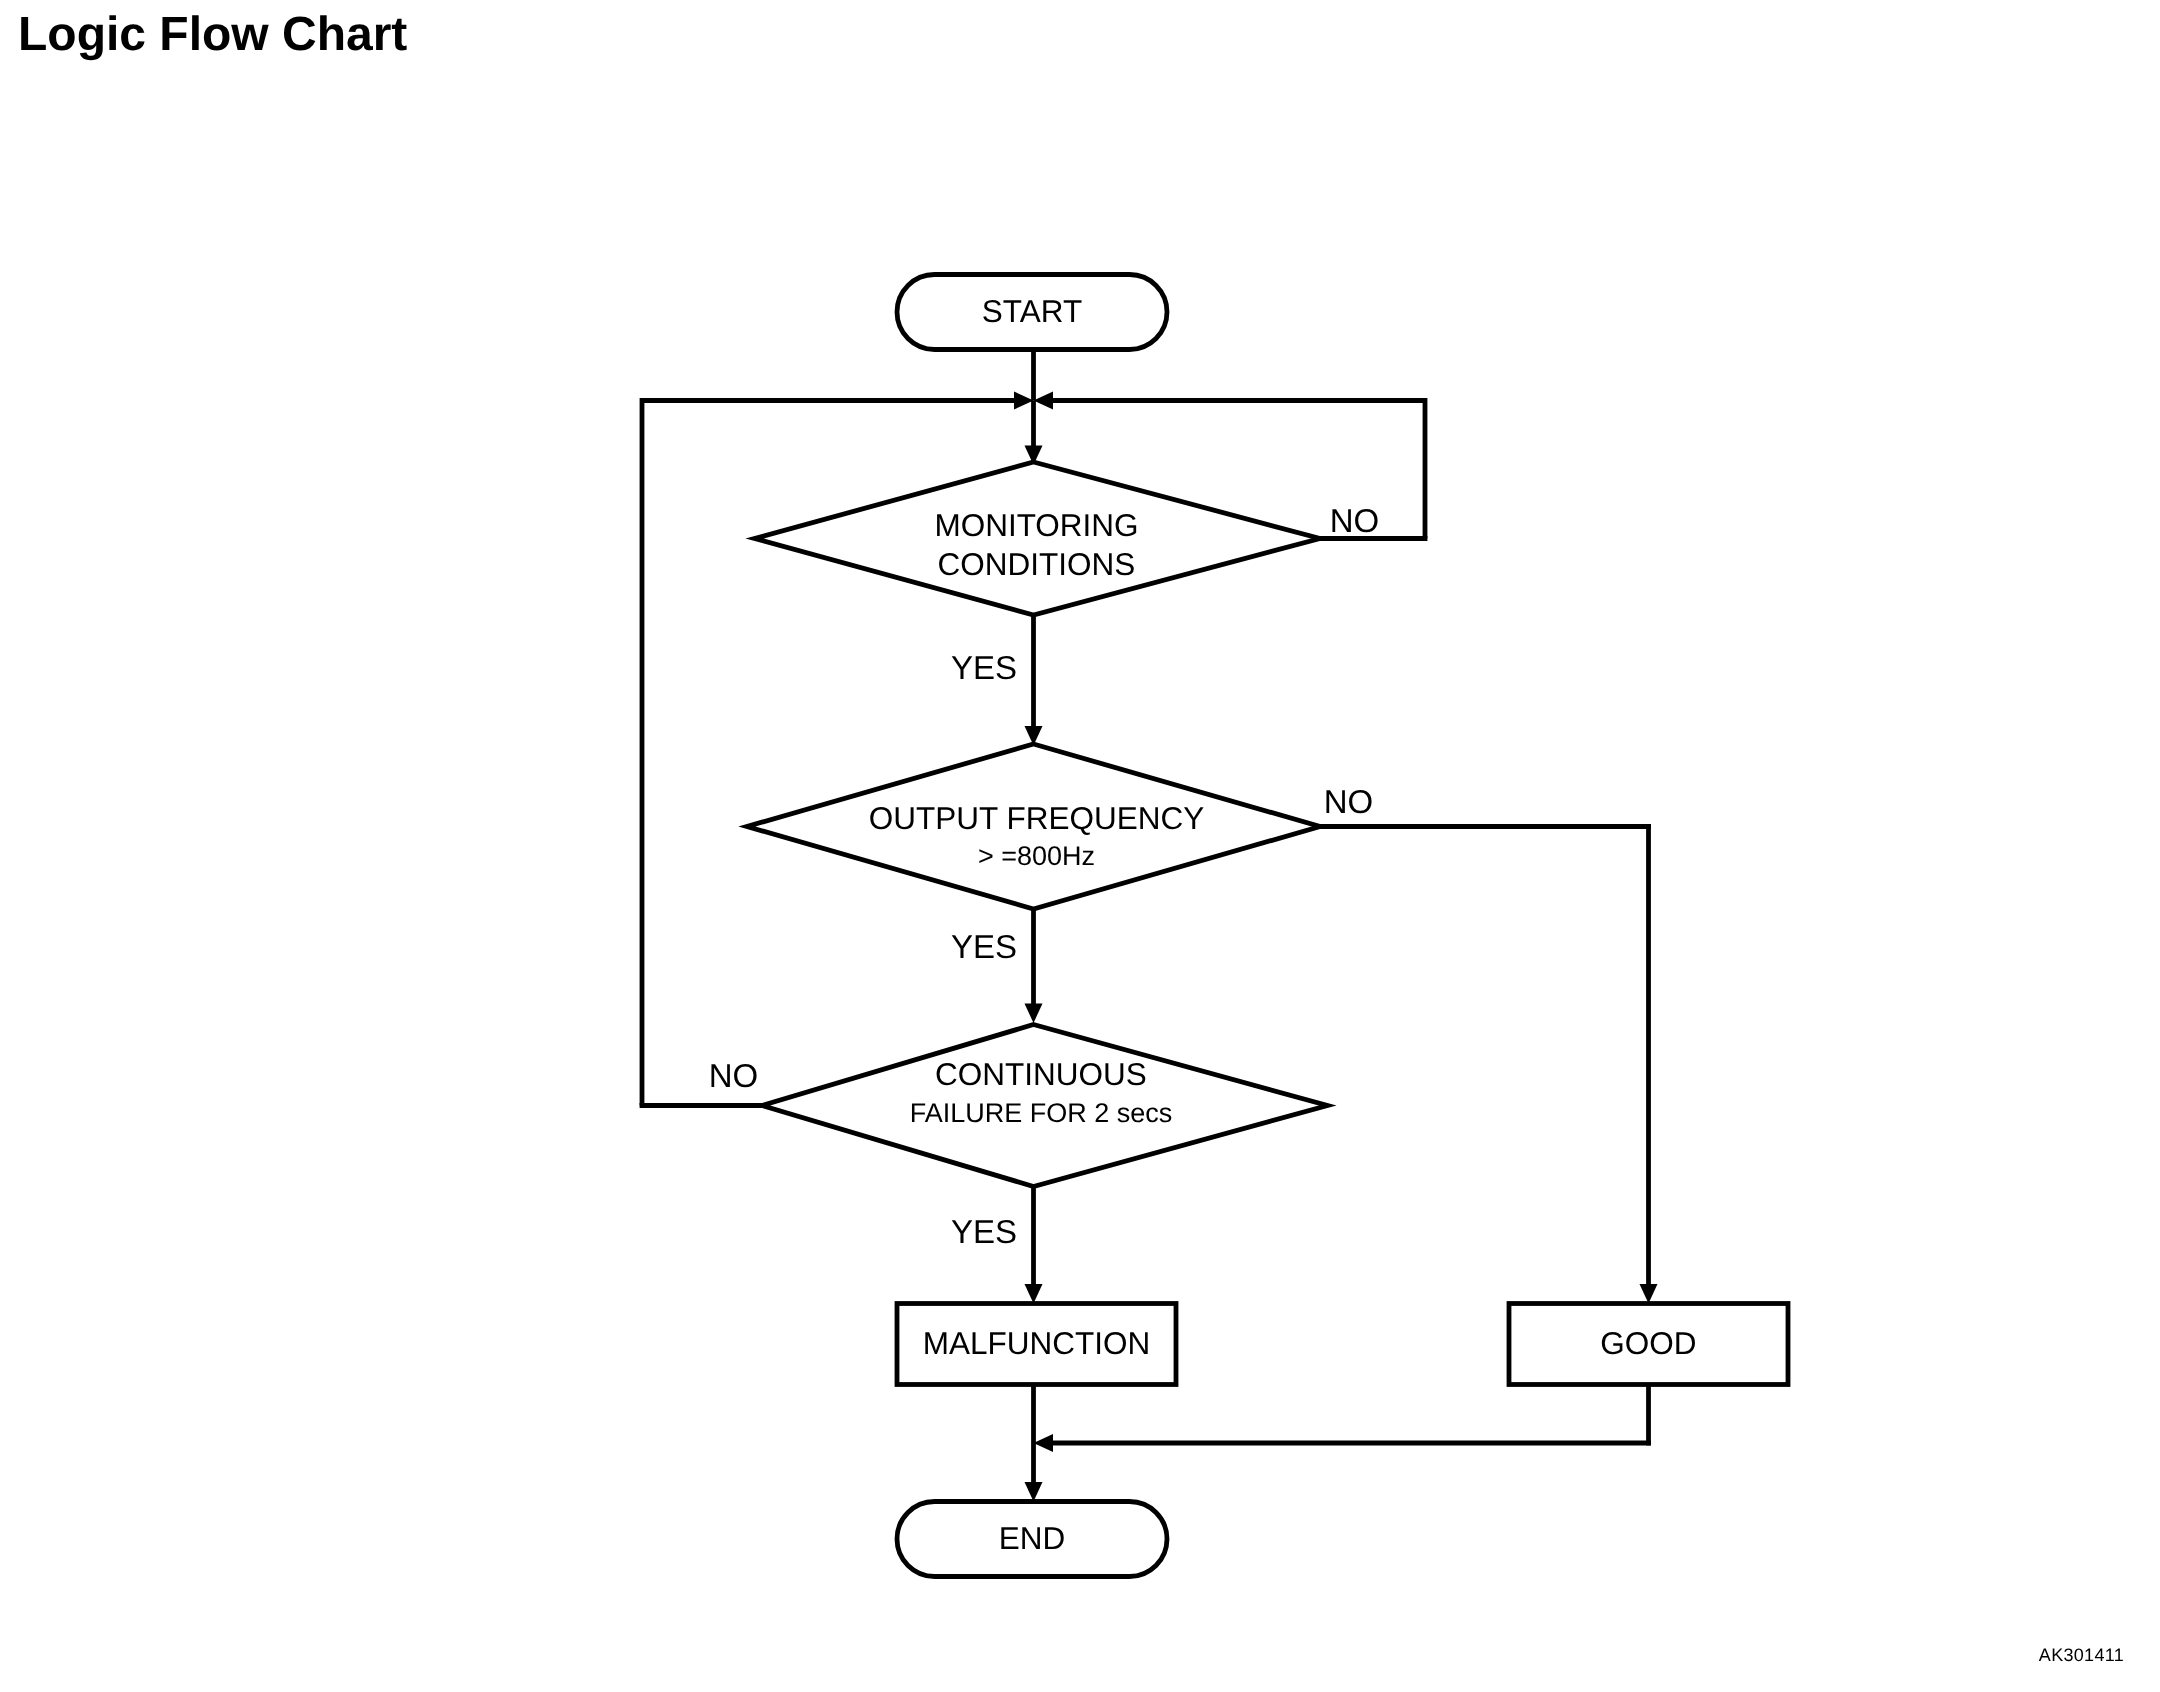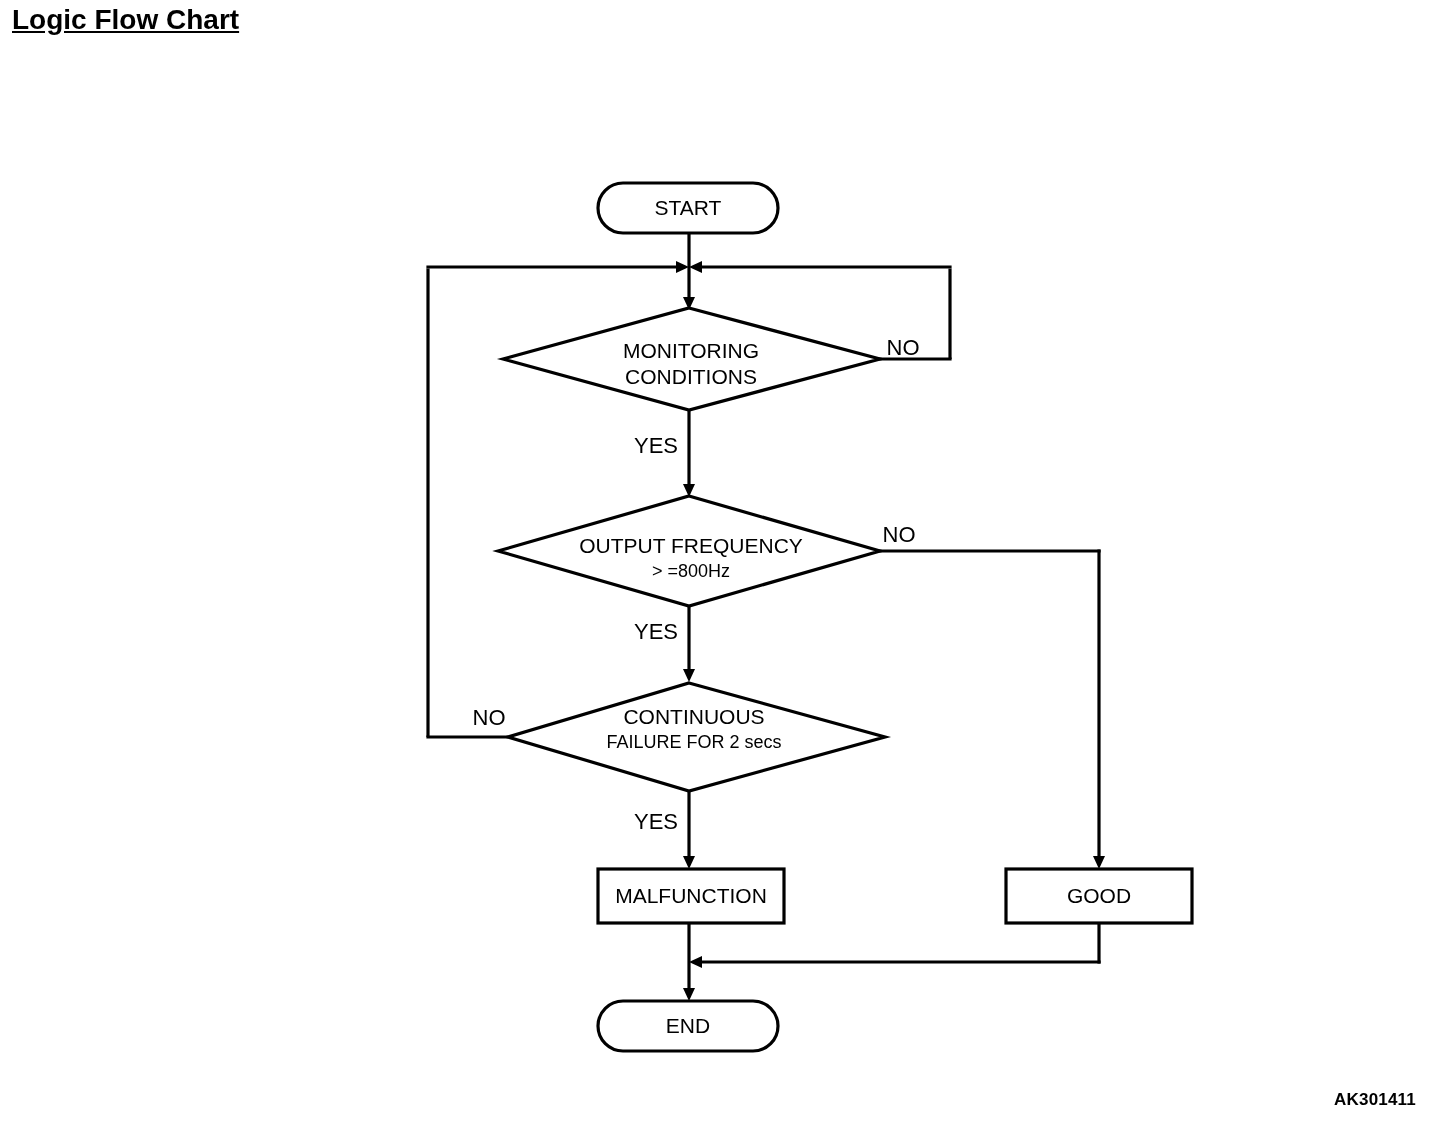--- a/index.html
+++ b/index.html
@@ -12,32 +12,31 @@
     height: 1128px;
     position: relative;
     font-family: "Liberation Sans", sans-serif;
     color: #000000;
     overflow: hidden;
   }
   #page-title {
     position: absolute;
     left: 12px;
     top: 4px;
-    font-size: 28px;
+    font-size: 32px;
     font-weight: bold;
     letter-spacing: 0px;
     white-space: nowrap;
-    text-decoration: underline;
   }
   #watermark {
     position: absolute;
     right: 24px;
     bottom: 18px;
-    font-size: 17px;
-    font-weight: bold;
+    font-size: 12px;
+    font-weight: normal;
     letter-spacing: 0.2px;
   }
   #flow-svg {
     position: absolute;
     left: 0;
     top: 0;
     width: 1440px;
     height: 1128px;
   }
   .shape-outline {

